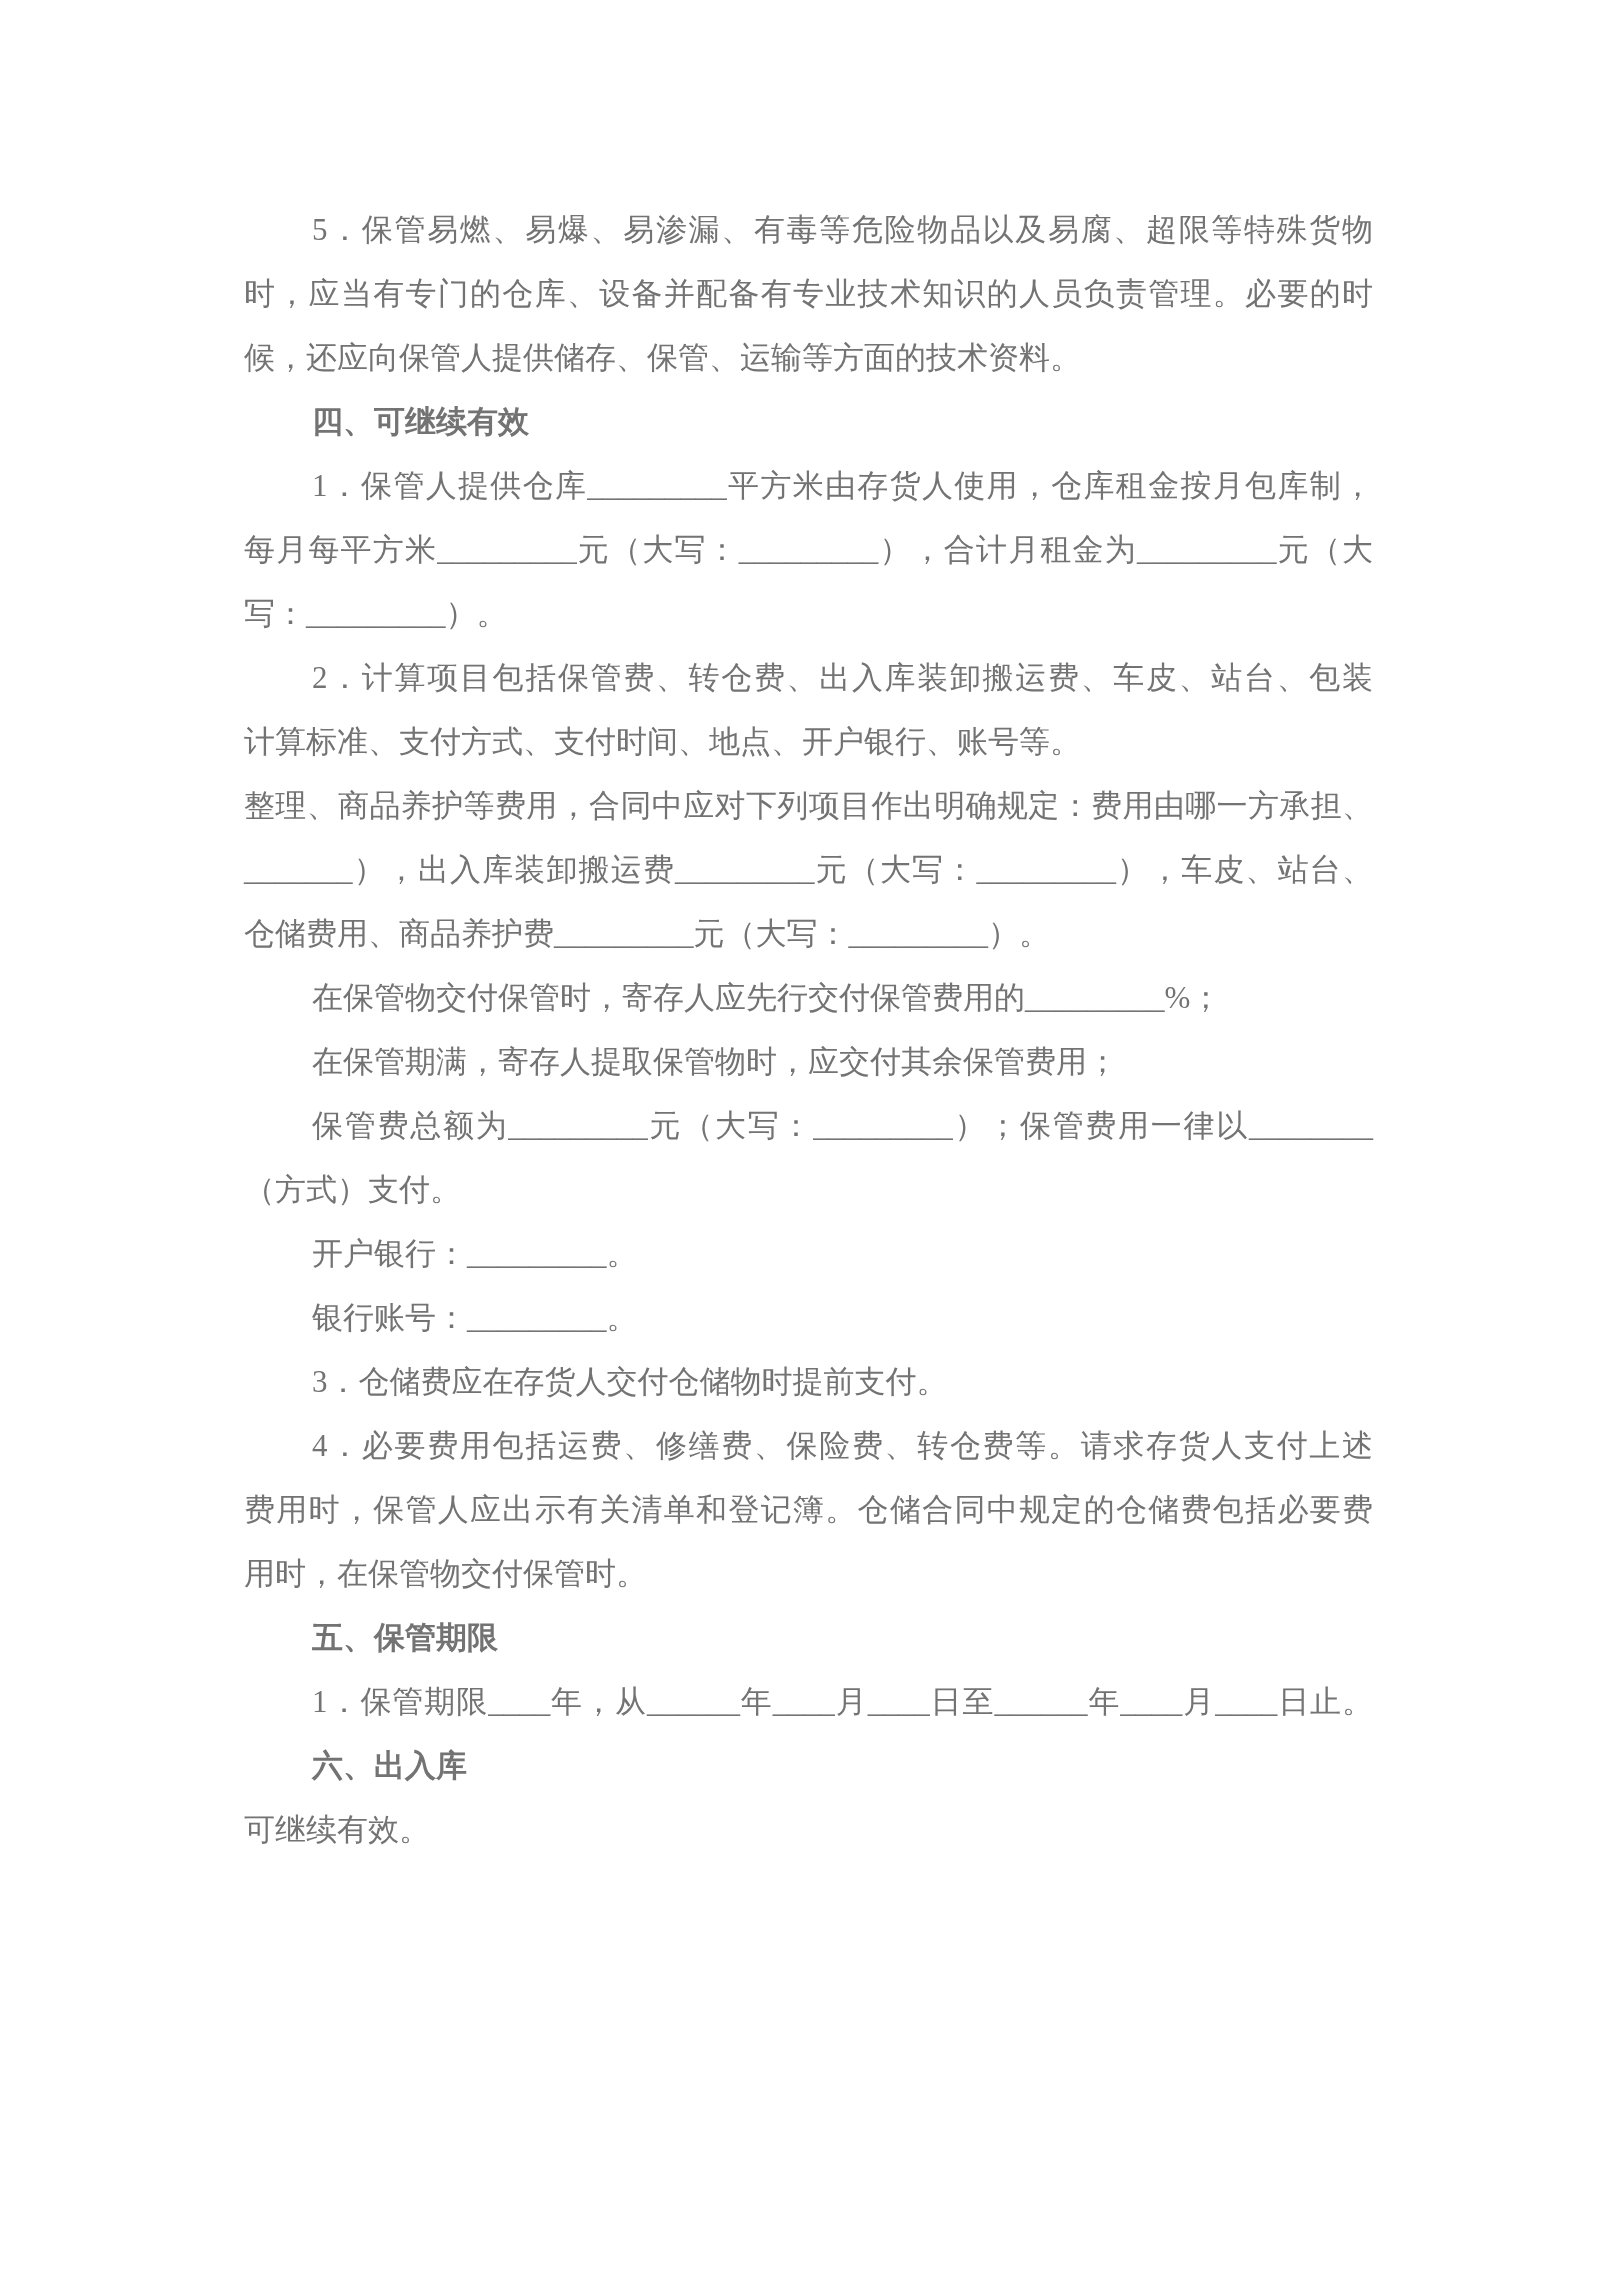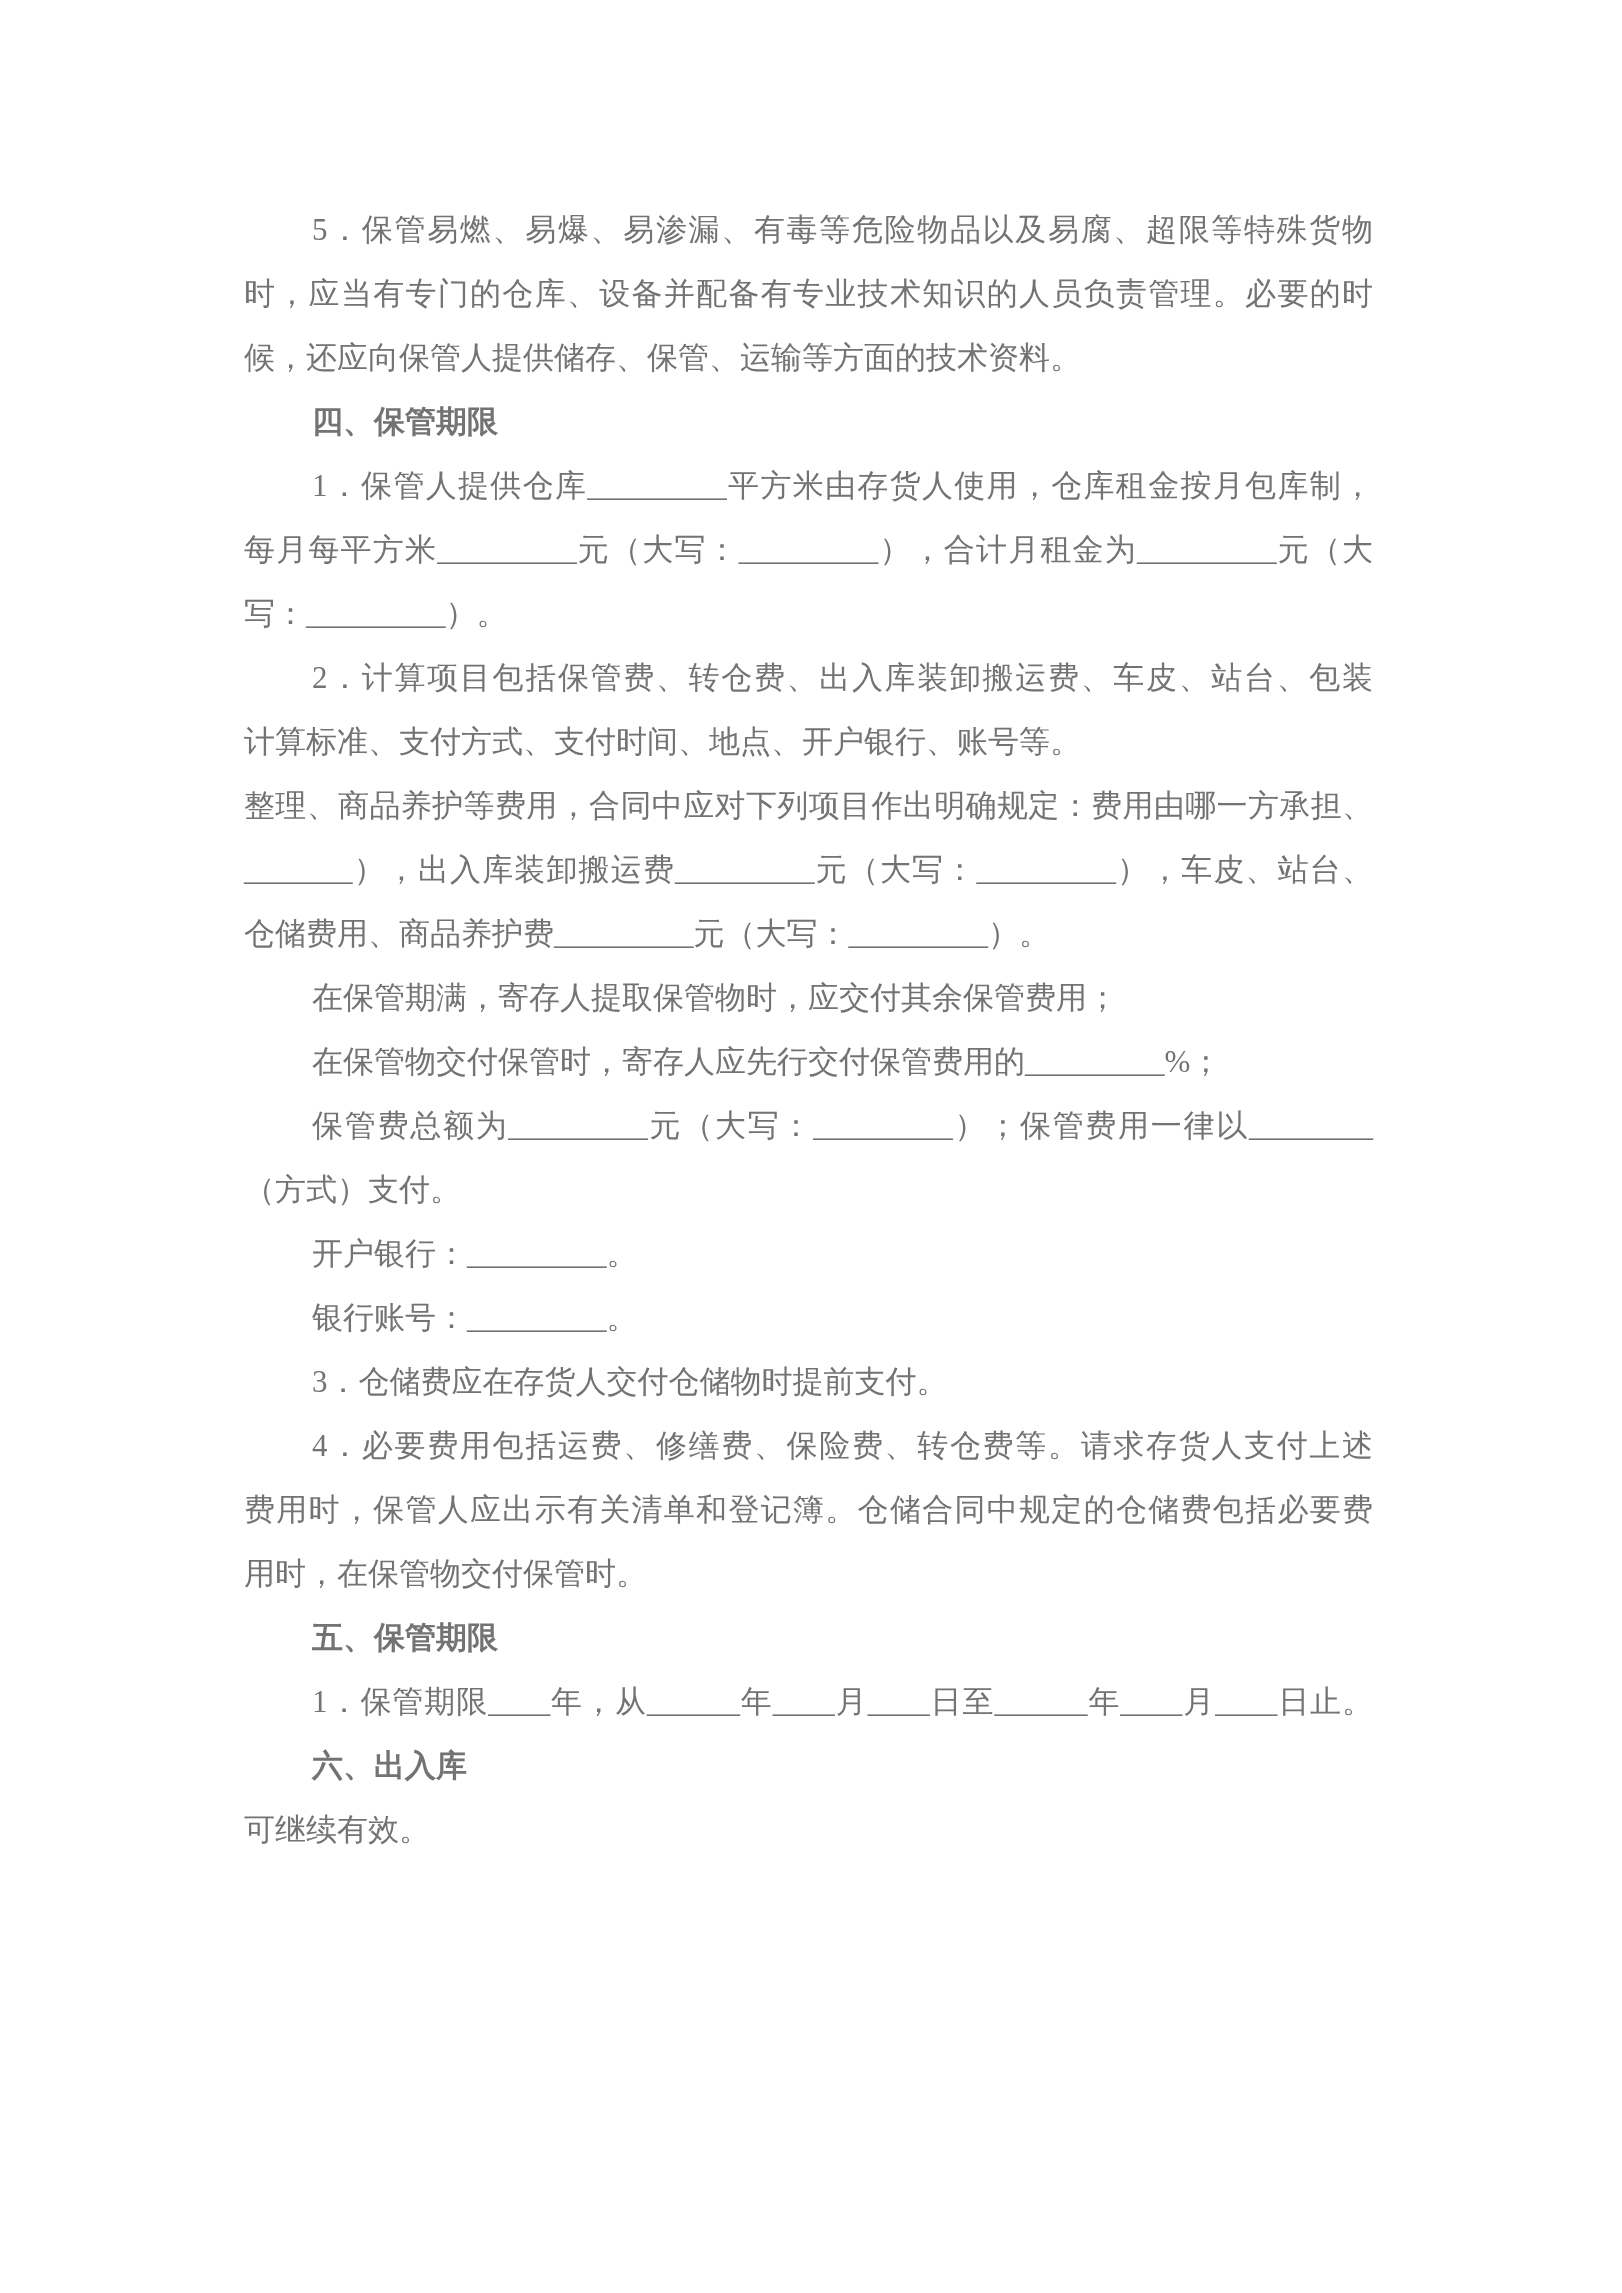--- a/index.html
+++ b/index.html
@@ -35,31 +35,31 @@
   .hd { font-weight: bold; }
 </style>
 </head>
 <body>
 
 <div class="page">
   <div class="content">
     <div class="ln indent fill">5．保管易燃、易爆、易渗漏、有毒等危险物品以及易腐、超限等特殊货物</div>
     <div class="ln fill">时，应当有专门的仓库、设备并配备有专业技术知识的人员负责管理。必要的时</div>
     <div class="ln">候，还应向保管人提供储存、保管、运输等方面的技术资料。</div>
-    <div class="ln indent hd">四、保管期限</div>
+    <div class="ln indent hd">四、可继续有效</div>
     <div class="ln indent fill">1．保管人提供仓库_________平方米由存货人使用，仓库租金按月包库制，</div>
     <div class="ln fill">每月每平方米_________元（大写：_________），合计月租金为_________元（大</div>
     <div class="ln">写：_________）。</div>
     <div class="ln indent fill">2．计算项目包括保管费、转仓费、出入库装卸搬运费、车皮、站台、包装</div>
     <div class="ln">计算标准、支付方式、支付时间、地点、开户银行、账号等。</div>
     <div class="ln fill">整理、商品养护等费用，合同中应对下列项目作出明确规定：费用由哪一方承担、</div>
     <div class="ln fill">_______），出入库装卸搬运费_________元（大写：_________），车皮、站台、</div>
     <div class="ln">仓储费用、商品养护费_________元（大写：_________）。</div>
+    <div class="ln indent">在保管物交付保管时，寄存人应先行交付保管费用的_________%；</div>
     <div class="ln indent">在保管期满，寄存人提取保管物时，应交付其余保管费用；</div>
-    <div class="ln indent">在保管物交付保管时，寄存人应先行交付保管费用的_________%；</div>
     <div class="ln indent fill">保管费总额为_________元（大写：_________）；保管费用一律以________</div>
     <div class="ln">（方式）支付。</div>
     <div class="ln indent">开户银行：_________。</div>
     <div class="ln indent">银行账号：_________。</div>
     <div class="ln indent">3．仓储费应在存货人交付仓储物时提前支付。</div>
     <div class="ln indent fill">4．必要费用包括运费、修缮费、保险费、转仓费等。请求存货人支付上述</div>
     <div class="ln fill">费用时，保管人应出示有关清单和登记簿。仓储合同中规定的仓储费包括必要费</div>
     <div class="ln">用时，在保管物交付保管时。</div>
     <div class="ln indent hd">五、保管期限</div>
     <div class="ln indent fill">1．保管期限____年，从______年____月____日至______年____月____日止。</div>

